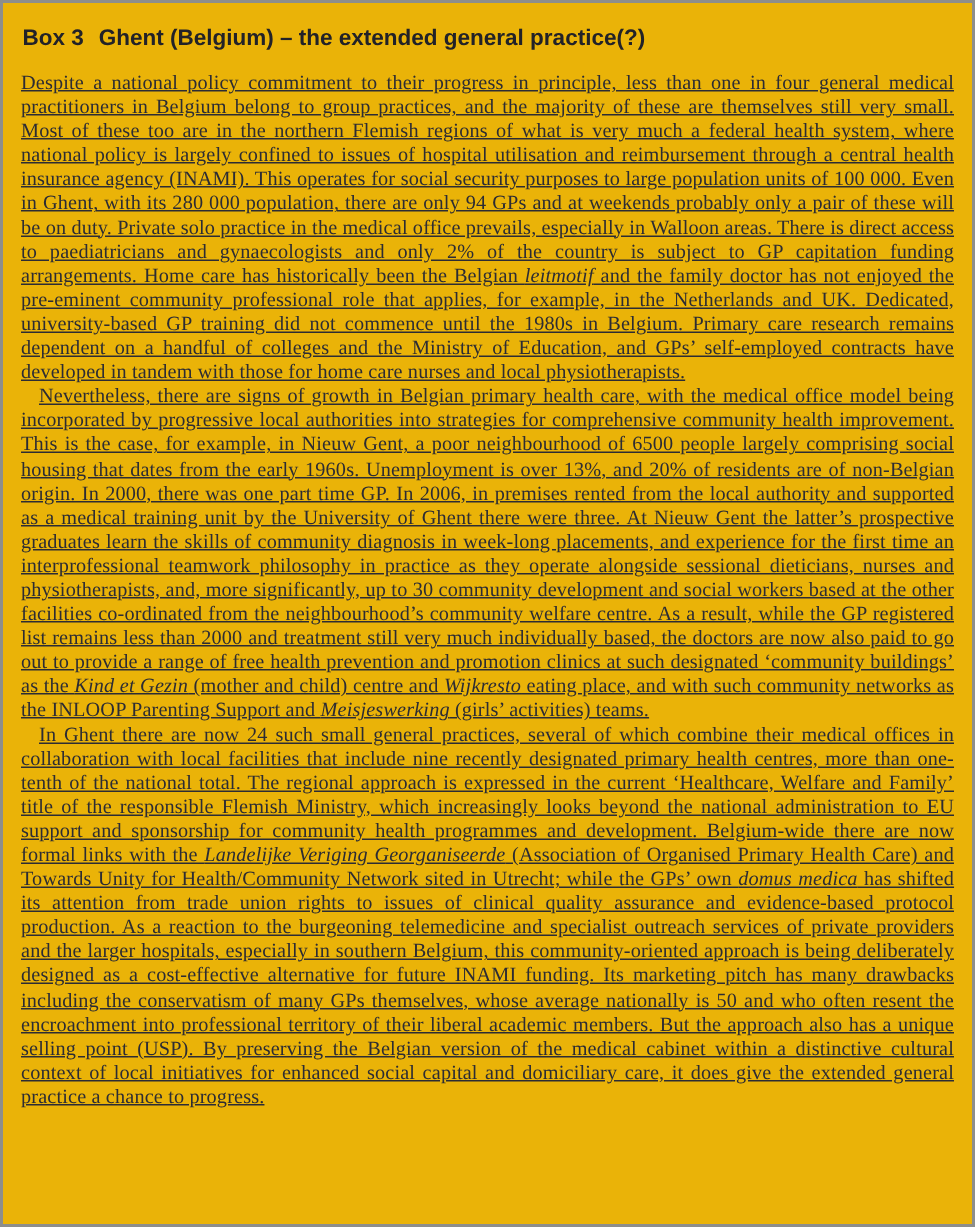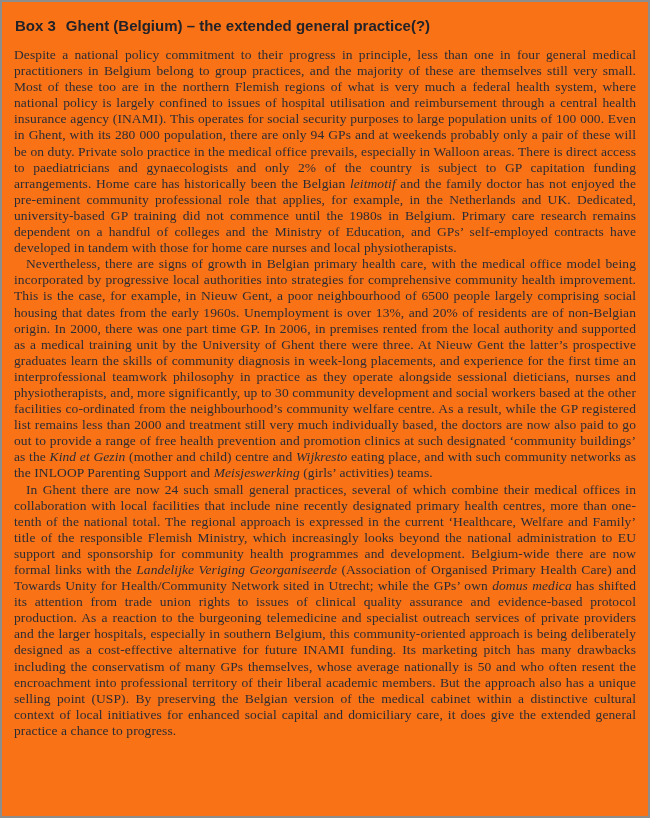--- a/index.html
+++ b/index.html
@@ -6,21 +6,21 @@
     margin: 0;
     padding: 0;
     background: #fbfbfa;
     width: 650px;
   }
   .box {
     width: 650px;
     height: 818px;
     box-sizing: border-box;
     border: 2px solid #8d8e8c;
-    background: #f97316;
+    background: #eab308;
     padding: 8px 12px 10px 12px;
     overflow: hidden;
   }
   .box-heading {
     font-family: "Liberation Sans", sans-serif;
     font-weight: bold;
     font-size: 15px;
     line-height: 20px;
     color: #222228;
     margin: 6px 0 11px 1px;
@@ -29,20 +29,21 @@
     margin-right: 10px;
   }
   .box-body p {
     margin: 0;
     font-family: "Liberation Serif", serif;
     font-size: 13.5px;
     line-height: 16.1px;
     text-align: justify;
     color: #2c2c34;
     letter-spacing: 0.1px;
+    text-decoration: underline;
   }
   .box-body p.indent {
     text-indent: 12px;
   }
   .box-body em {
     font-style: italic;
   }
 </style>
 </head>
 <body>

